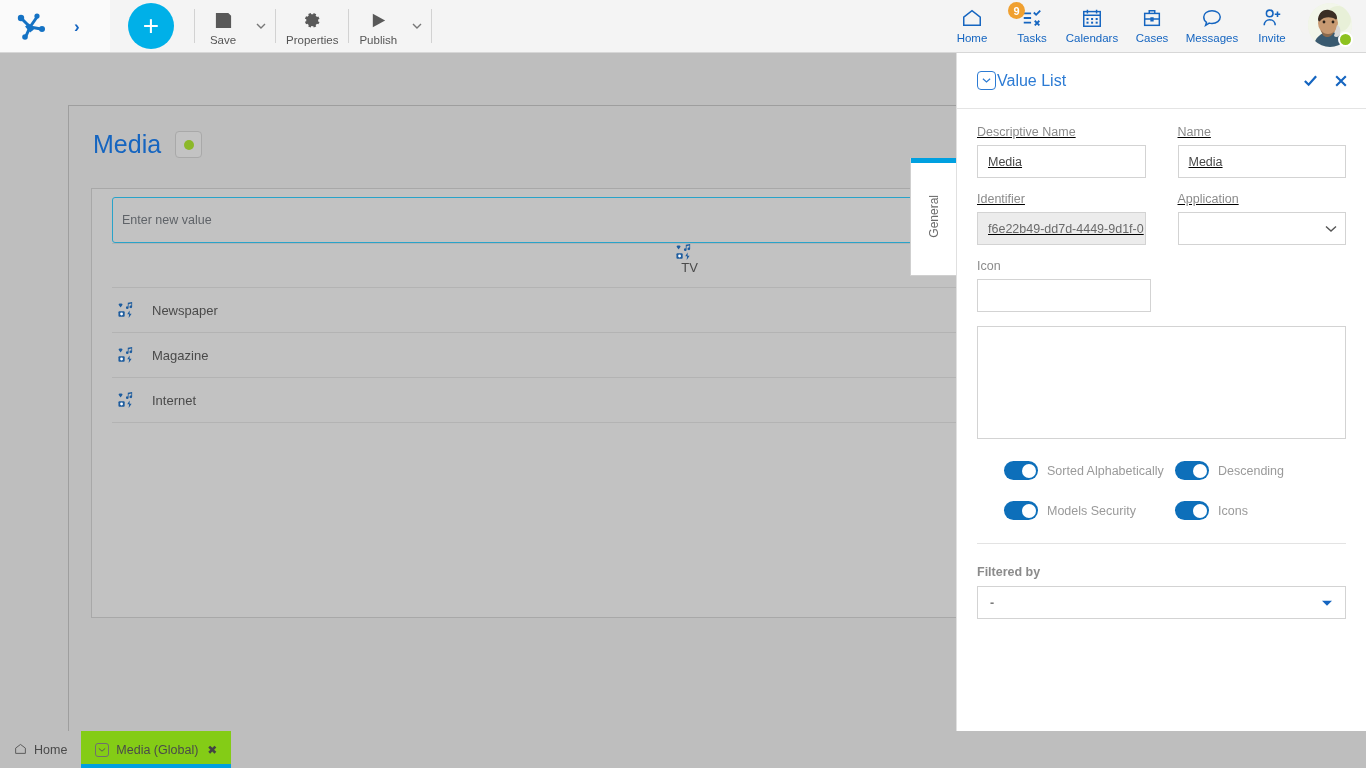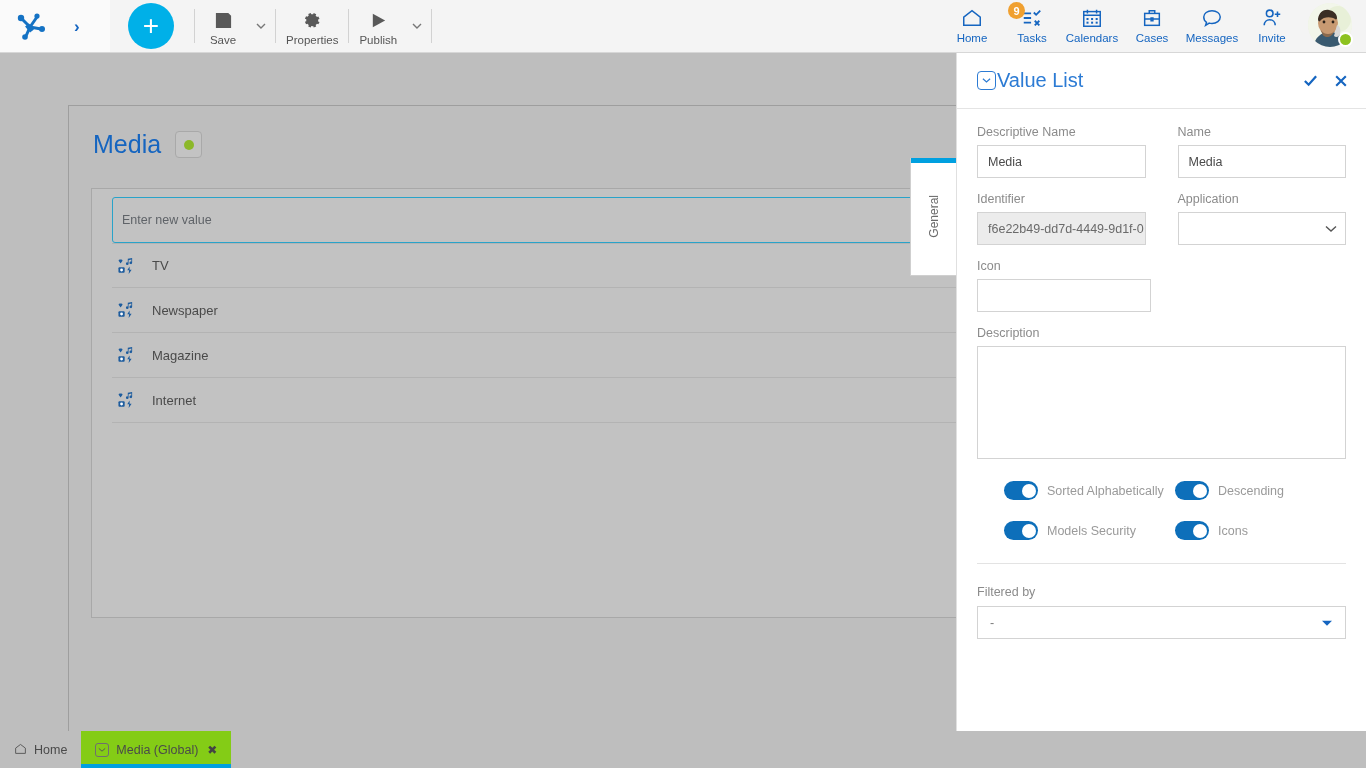--- a/index.html
+++ b/index.html
@@ -144,21 +144,21 @@
   }
   .new-value-input span { font-size: 12.5px; color: #5f6368; }
 
   .vlist { margin: 0 20px; }
   .vrow {
     height: 45px;
     display: flex; align-items: center;
     border-bottom: 1px solid #b3b3b3;
     cursor: pointer;
   }
-  .vrow:first-child { border-top: 1px solid #b3b3b3; }
+  .vrow:first-child { border-top: 1px solid #b3b3b3; flex-direction: column; }
   .vicon { width: 34px; display: flex; justify-content: flex-start; padding-left: 6px; }
   .vlabel { font-size: 13px; color: #4a4a4a; margin-left: 6px; }
 
   
   .vtab {
     position: absolute; left: 910px; top: 105px;
     width: 48px; height: 118px;
     background: #ffffff;
     border: 1px solid #cfcfcf; border-top: none;
     display: flex; align-items: center; justify-content: center;
@@ -188,27 +188,27 @@
     padding: 0 18px 0 20px;
     border-bottom: 1px solid #e4e4e4;
   }
   .collapse-box {
     width: 19px; height: 19px;
     border: 1px solid #2c7bd4; border-radius: 4px;
     display: flex; align-items: center; justify-content: center;
     color: #2c7bd4; cursor: pointer; flex-shrink: 0;
   }
   .rpanel-title {
-    font-size: 20px; color: #2c7bd4; margin-left: 1px;
+    font-size: 16px; color: #2c7bd4; margin-left: 1px;
   }
   .head-actions { margin-left: auto; display: flex; align-items: center; gap: 16px; }
   .hact { cursor: pointer; color: #1565c0; display: flex; }
 
   .rbody { padding: 16px 20px 0; }
-  .frow { display: flex; gap: 32px; }
+  .frow { display: flex; gap: 32px; text-decoration: underline; }
   .fcol { flex: 1; min-width: 0; }
   .flabel {
     font-size: 12.5px; color: #8b8b8b;
     margin-bottom: 6px;
   }
   .finput {
     height: 33px;
     border: 1px solid #d3d3d3;
     background: #fff;
     display: flex; align-items: center;
@@ -250,21 +250,21 @@
     position: absolute; top: 2.5px; right: 2.5px;
     width: 14px; height: 14px; border-radius: 50%;
     background: #fff;
   }
   .tlabel { font-size: 12.5px; color: #9a9a9a; margin-left: 9px; }
 
   .divider {
     margin: 23px 20px 0;
     border-top: 1px solid #e3e3e3;
   }
-  .filter-sec { padding: 21px 20px 0; }
+  .filter-sec { padding: 21px 20px 0; font-weight: bold; }
   .filter-select {
     height: 33px; border: 1px solid #d3d3d3; background: #fff;
     display: flex; align-items: center; justify-content: space-between;
     padding: 0 12px 0 12px;
     font-size: 12.5px; color: #7b7b7b;
     margin-top: 7px; cursor: pointer;
   }
 
   
   .tabbar {
@@ -595,21 +595,20 @@
     <div class="fgap"></div>
 
     <div>
       <div class="flabel">Icon</div>
       <div class="finput fsmall"></div>
     </div>
 
     <div class="fgap"></div>
 
     <div>
-      <div class="flabel">Description</div>
       <div class="ftextarea"></div>
     </div>
 
   </div>
 
   <div class="toggles">
 
     <div class="trow">
       <div class="titem">
         <span class="toggle">

